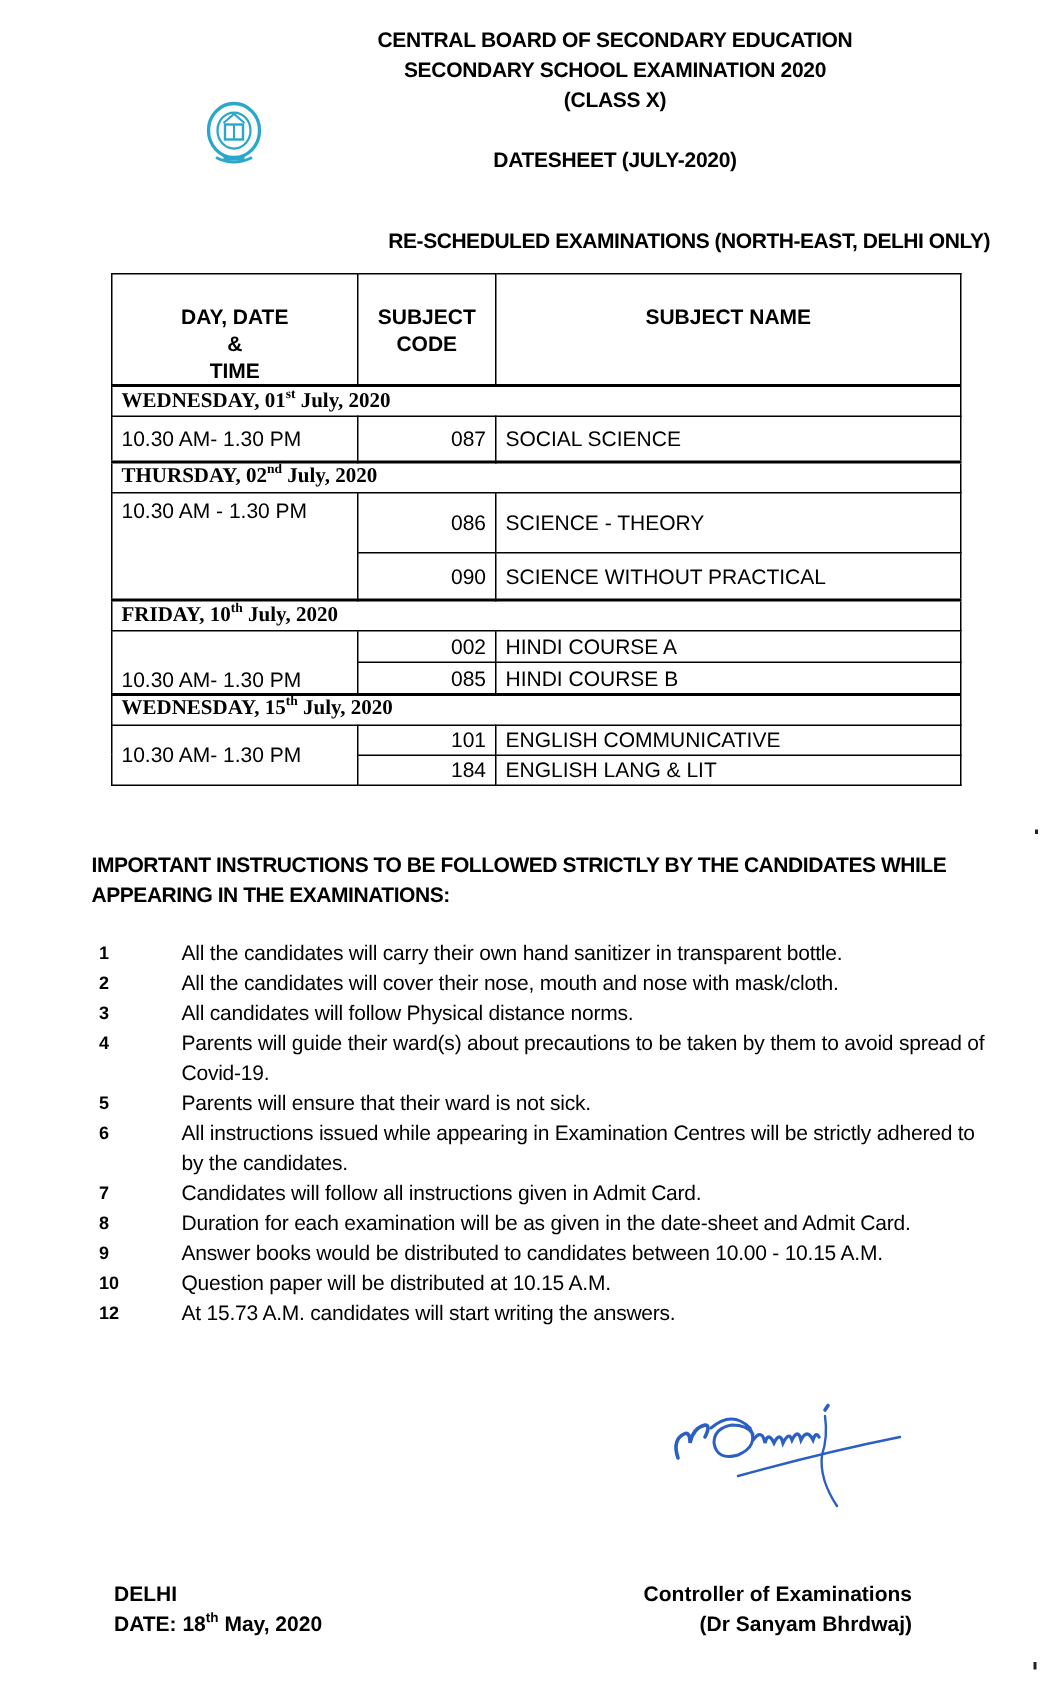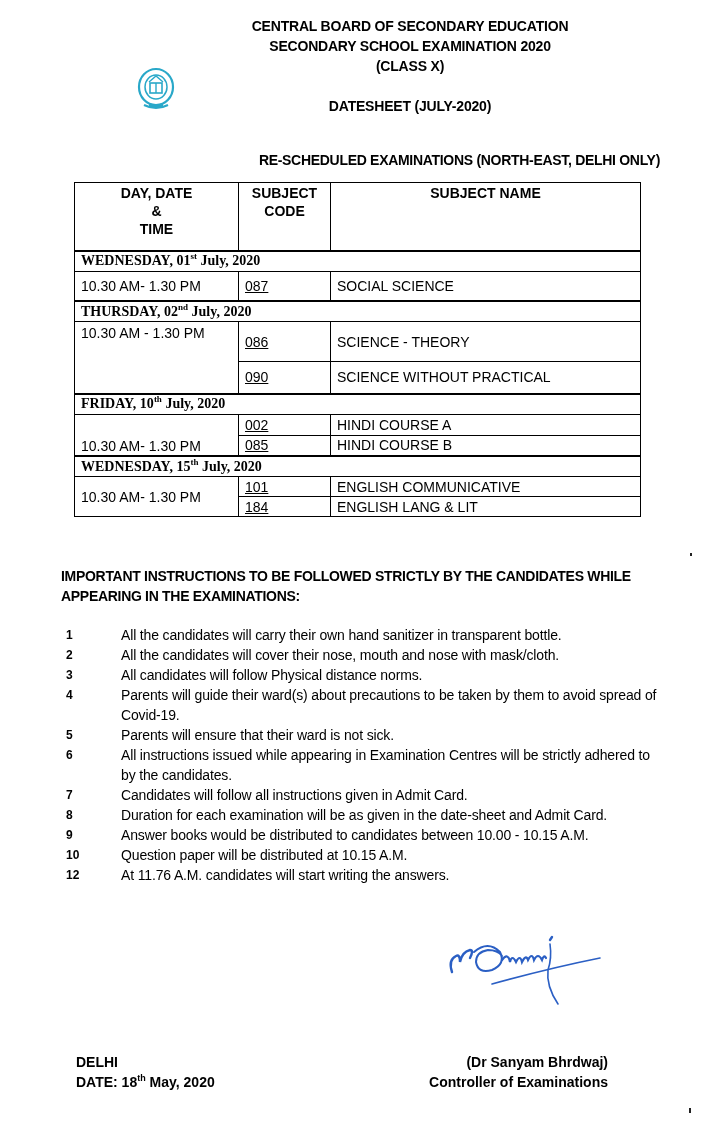--- a/index.html
+++ b/index.html
@@ -18,26 +18,26 @@
   }
   table.ds {
     position: absolute; left: 74px; top: 182px; width: 566px;
     border-collapse: collapse; font-size: 14px; table-layout: fixed;
   }
   table.ds td, table.ds th {
     border: 1px solid #000; padding: 0 6px; vertical-align: middle;
     font-weight: normal; line-height: 18px;
   }
   table.ds .thick-top td, table.ds .thick-top th { border-top: 2px solid #000; }
-  table.ds th { font-weight: bold; vertical-align: top; text-align: center; padding-top: 1px; }
+  table.ds th { font-weight: bold; vertical-align: top; text-align: center; padding-top: 19px; }
   table.ds col.c1 { width: 164px; }
   table.ds col.c2 { width: 92px; }
   table.ds col.c3 { width: 310px; }
   .day-cell { font-weight: bold !important; text-align: left; height: 19px; font-family: Liberation Serif, serif; }
-  .code { text-align: left; text-decoration: underline; }
+  .code { text-align: right; }
   .time-top { vertical-align: top !important; padding-top: 2px !important; }
   .time-bottom { vertical-align: bottom !important; }
   sup { font-size: 9px; line-height: 0; vertical-align: 6px; }
 
   .instr-heading {
     position: absolute; left: 61px; top: 566px; width: 620px;
     font-weight: bold; font-size: 14px; line-height: 20px; letter-spacing: -0.3px;
   }
   .instr-list { position: absolute; left: 60px; top: 625px; width: 600px; font-size: 14px; }
   .instr-item { display: flex; line-height: 20px; }
@@ -182,38 +182,38 @@
     <div class="instr-item">
       <span class="instr-num">9</span>
       <span class="instr-text">Answer books would be distributed to candidates between 10.00 - 10.15 A.M.</span>
     </div>
     <div class="instr-item">
       <span class="instr-num">10</span>
       <span class="instr-text">Question paper will be distributed at 10.15 A.M.</span>
     </div>
     <div class="instr-item">
       <span class="instr-num">12</span>
-      <span class="instr-text">At 11.76 A.M. candidates will start writing the answers.</span>
+      <span class="instr-text">At 15.73 A.M. candidates will start writing the answers.</span>
     </div>
   </div>
 
 <svg class="signature" viewBox="0 0 180 80">
   <g fill="none" stroke="#2b5fc4" stroke-linecap="round">
     <path d="M12 42 Q8 30 16 26 Q20 24 20 32 Q22 22 30 20 Q34 20 30 28" stroke-width="2.4"></path>
     <path d="M34 22 Q48 10 60 22 Q66 34 52 40 Q38 44 36 32 Q36 22 48 20 Q58 20 62 26" stroke-width="2"></path>
     <path d="M62 30 Q68 22 70 32 Q72 24 76 32 Q80 24 82 32 Q86 24 88 30 Q92 22 94 30 Q98 22 102 30 Q104 24 106 28" stroke-width="2.2"></path>
     <path d="M110 14 Q112 28 108 40 Q106 56 118 74" stroke-width="1.6"></path>
     <path d="M110 10 L112 7" stroke-width="2.4"></path>
     <path d="M52 54 Q110 38 160 28" stroke-width="1.6"></path>
   </g>
 </svg>
 
 <div class="footer-left">
   <div>DELHI</div>
   <div><span>DATE: 18</span><sup>th</sup><span> May, 2020</span></div>
 </div>
 
 <div class="footer-right">
+  <div style="text-align:right;">Controller of Examinations</div>
   <div style="text-align:right;">(Dr Sanyam Bhrdwaj)</div>
-  <div style="text-align:right;">Controller of Examinations</div>
 </div>
 
 <div class="dot" style="left:689px; top:1108px; height:5px; width:2px;"></div>
 
 </body></html>

